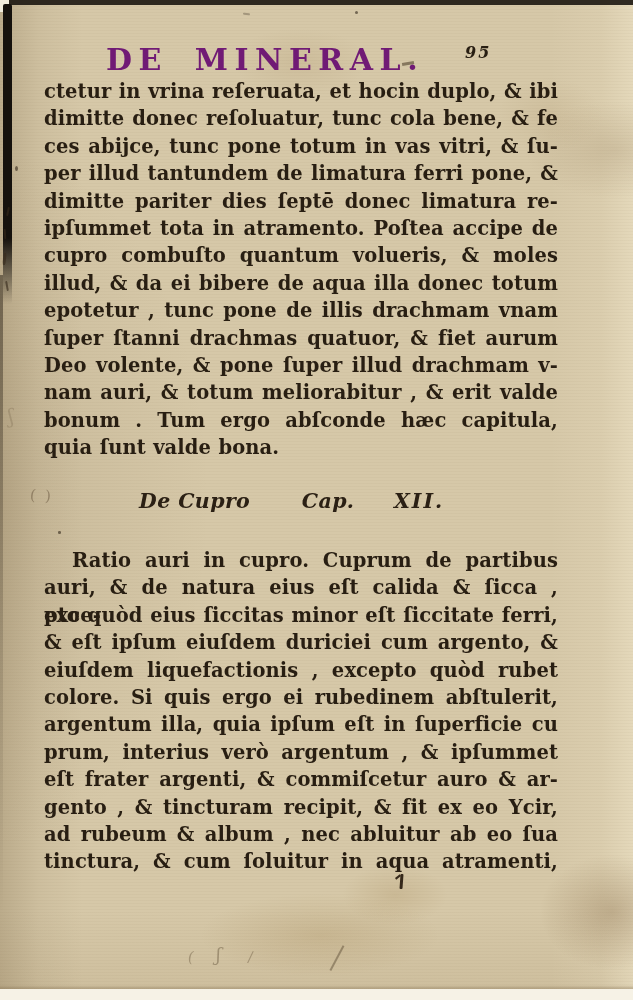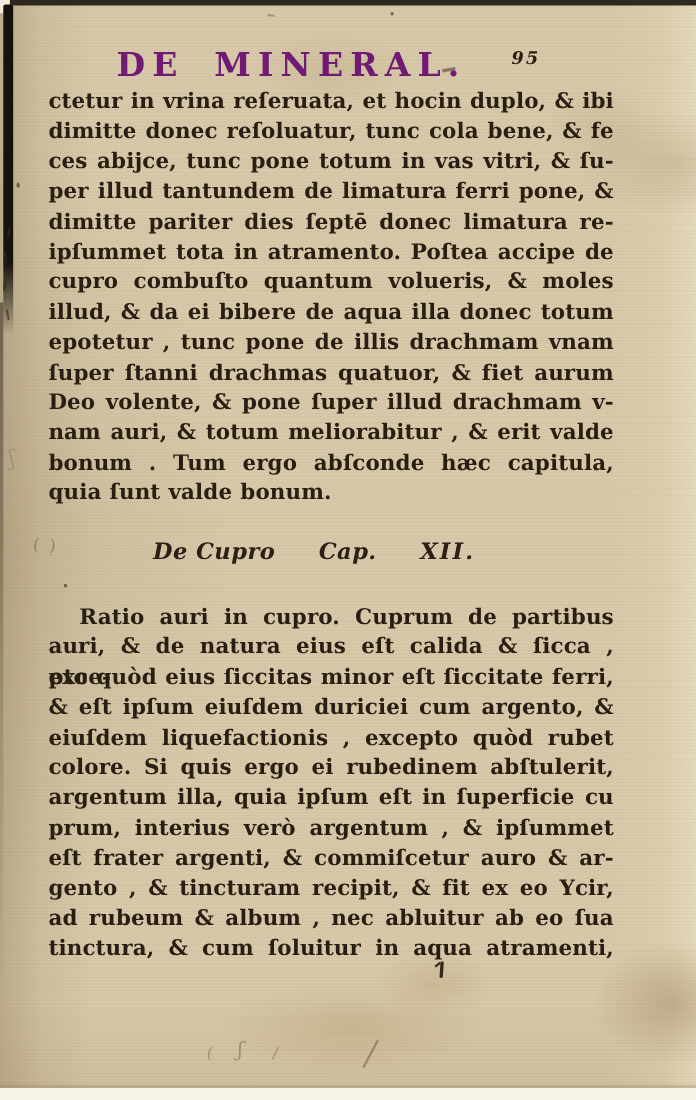--- a/index.html
+++ b/index.html
@@ -63,21 +63,21 @@
     text-align:justify;text-align-last:justify;
   }
   .line.no-just{text-align-last:left;}
   .line.indent{text-indent:28px;}
   .chapter-heading{
     position:absolute;top:489px;left:0;width:514px;
     font-style:italic;font-weight:700;font-size:20.5px;color:#2b2014;
     letter-spacing:.4px;
   }
   .ch-title{margin-left:95px;margin-top:19px;}
-  .ch-cap{margin-left:32px;}
+  .ch-cap{margin-left:44px;}
   .ch-num{margin-left:32px;letter-spacing:2px;}
   
   .tick{position:absolute;background:rgba(55,42,28,.62);border-radius:1px;}
   .t1{left:7px;top:207px;width:2px;height:9px;transform:rotate(12deg);}
   .t2{left:4px;top:229px;width:2px;height:10px;transform:rotate(-4deg);}
   .t3{left:3px;top:253px;width:2.5px;height:12px;transform:rotate(6deg);border-radius:40%;}
   .t4{left:6px;top:281px;width:2px;height:10px;transform:rotate(-10deg);}
   .t5{left:15px;top:166px;width:3px;height:5px;border-radius:50%;}
   .t6{left:243px;top:13px;width:7px;height:1.5px;transform:rotate(8deg);opacity:.5;}
   .dot{position:absolute;width:3px;height:3px;border-radius:50%;background:rgba(50,40,26,.6);}
@@ -124,21 +124,21 @@
       <div class="line">per illud tantundem de limatura ferri pone, &amp;</div>
       <div class="line">dimitte pariter dies ſeptē donec limatura re-</div>
       <div class="line">ipſummet tota in atramento. Poſtea accipe de</div>
       <div class="line">cupro combuſto quantum volueris, &amp; moles</div>
       <div class="line">illud, &amp; da ei bibere de aqua illa donec totum</div>
       <div class="line">epotetur , tunc pone de illis drachmam vnam</div>
       <div class="line">ſuper ſtanni drachmas quatuor, &amp; fiet aurum</div>
       <div class="line">Deo volente, &amp; pone ſuper illud drachmam v-</div>
       <div class="line">nam auri, &amp; totum meliorabitur , &amp; erit valde</div>
       <div class="line">bonum . Tum ergo abſconde hæc capitula,</div>
-      <div class="line no-just">quia ſunt valde bonum.</div>
+      <div class="line no-just">quia ſunt valde bona.</div>
     </div>
 
     <div class="chapter-heading">
       <span class="ch-title">De Cupro</span>
       <span class="ch-cap">Cap.</span>
       <span class="ch-num">XII.</span>
     </div>
 
     <div class="para para2">
       <div class="line indent">Ratio auri in cupro. Cuprum de partibus</div>

